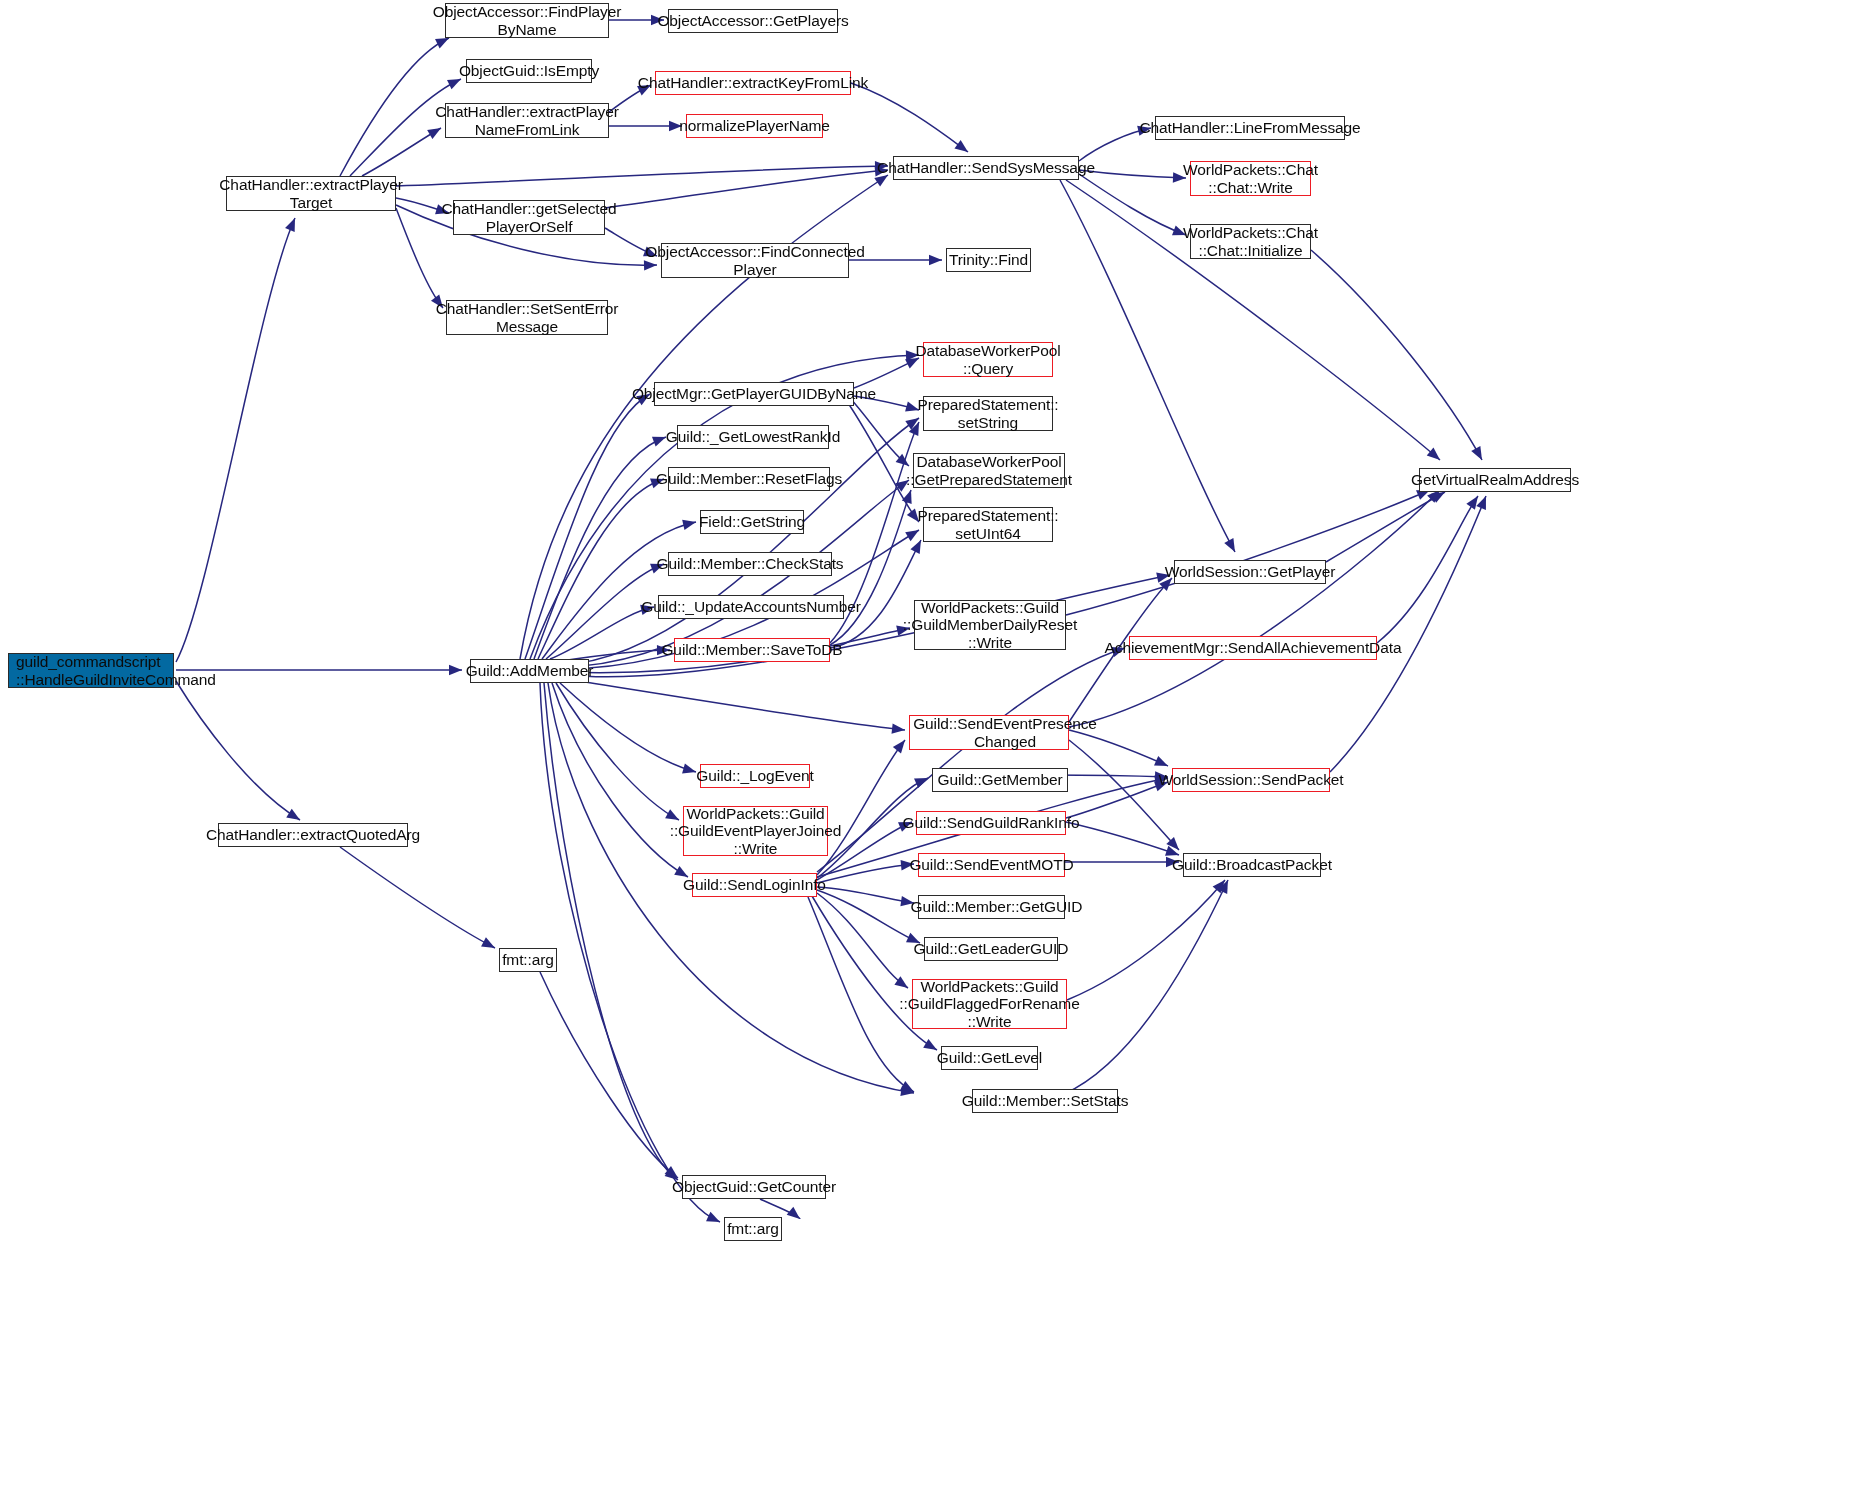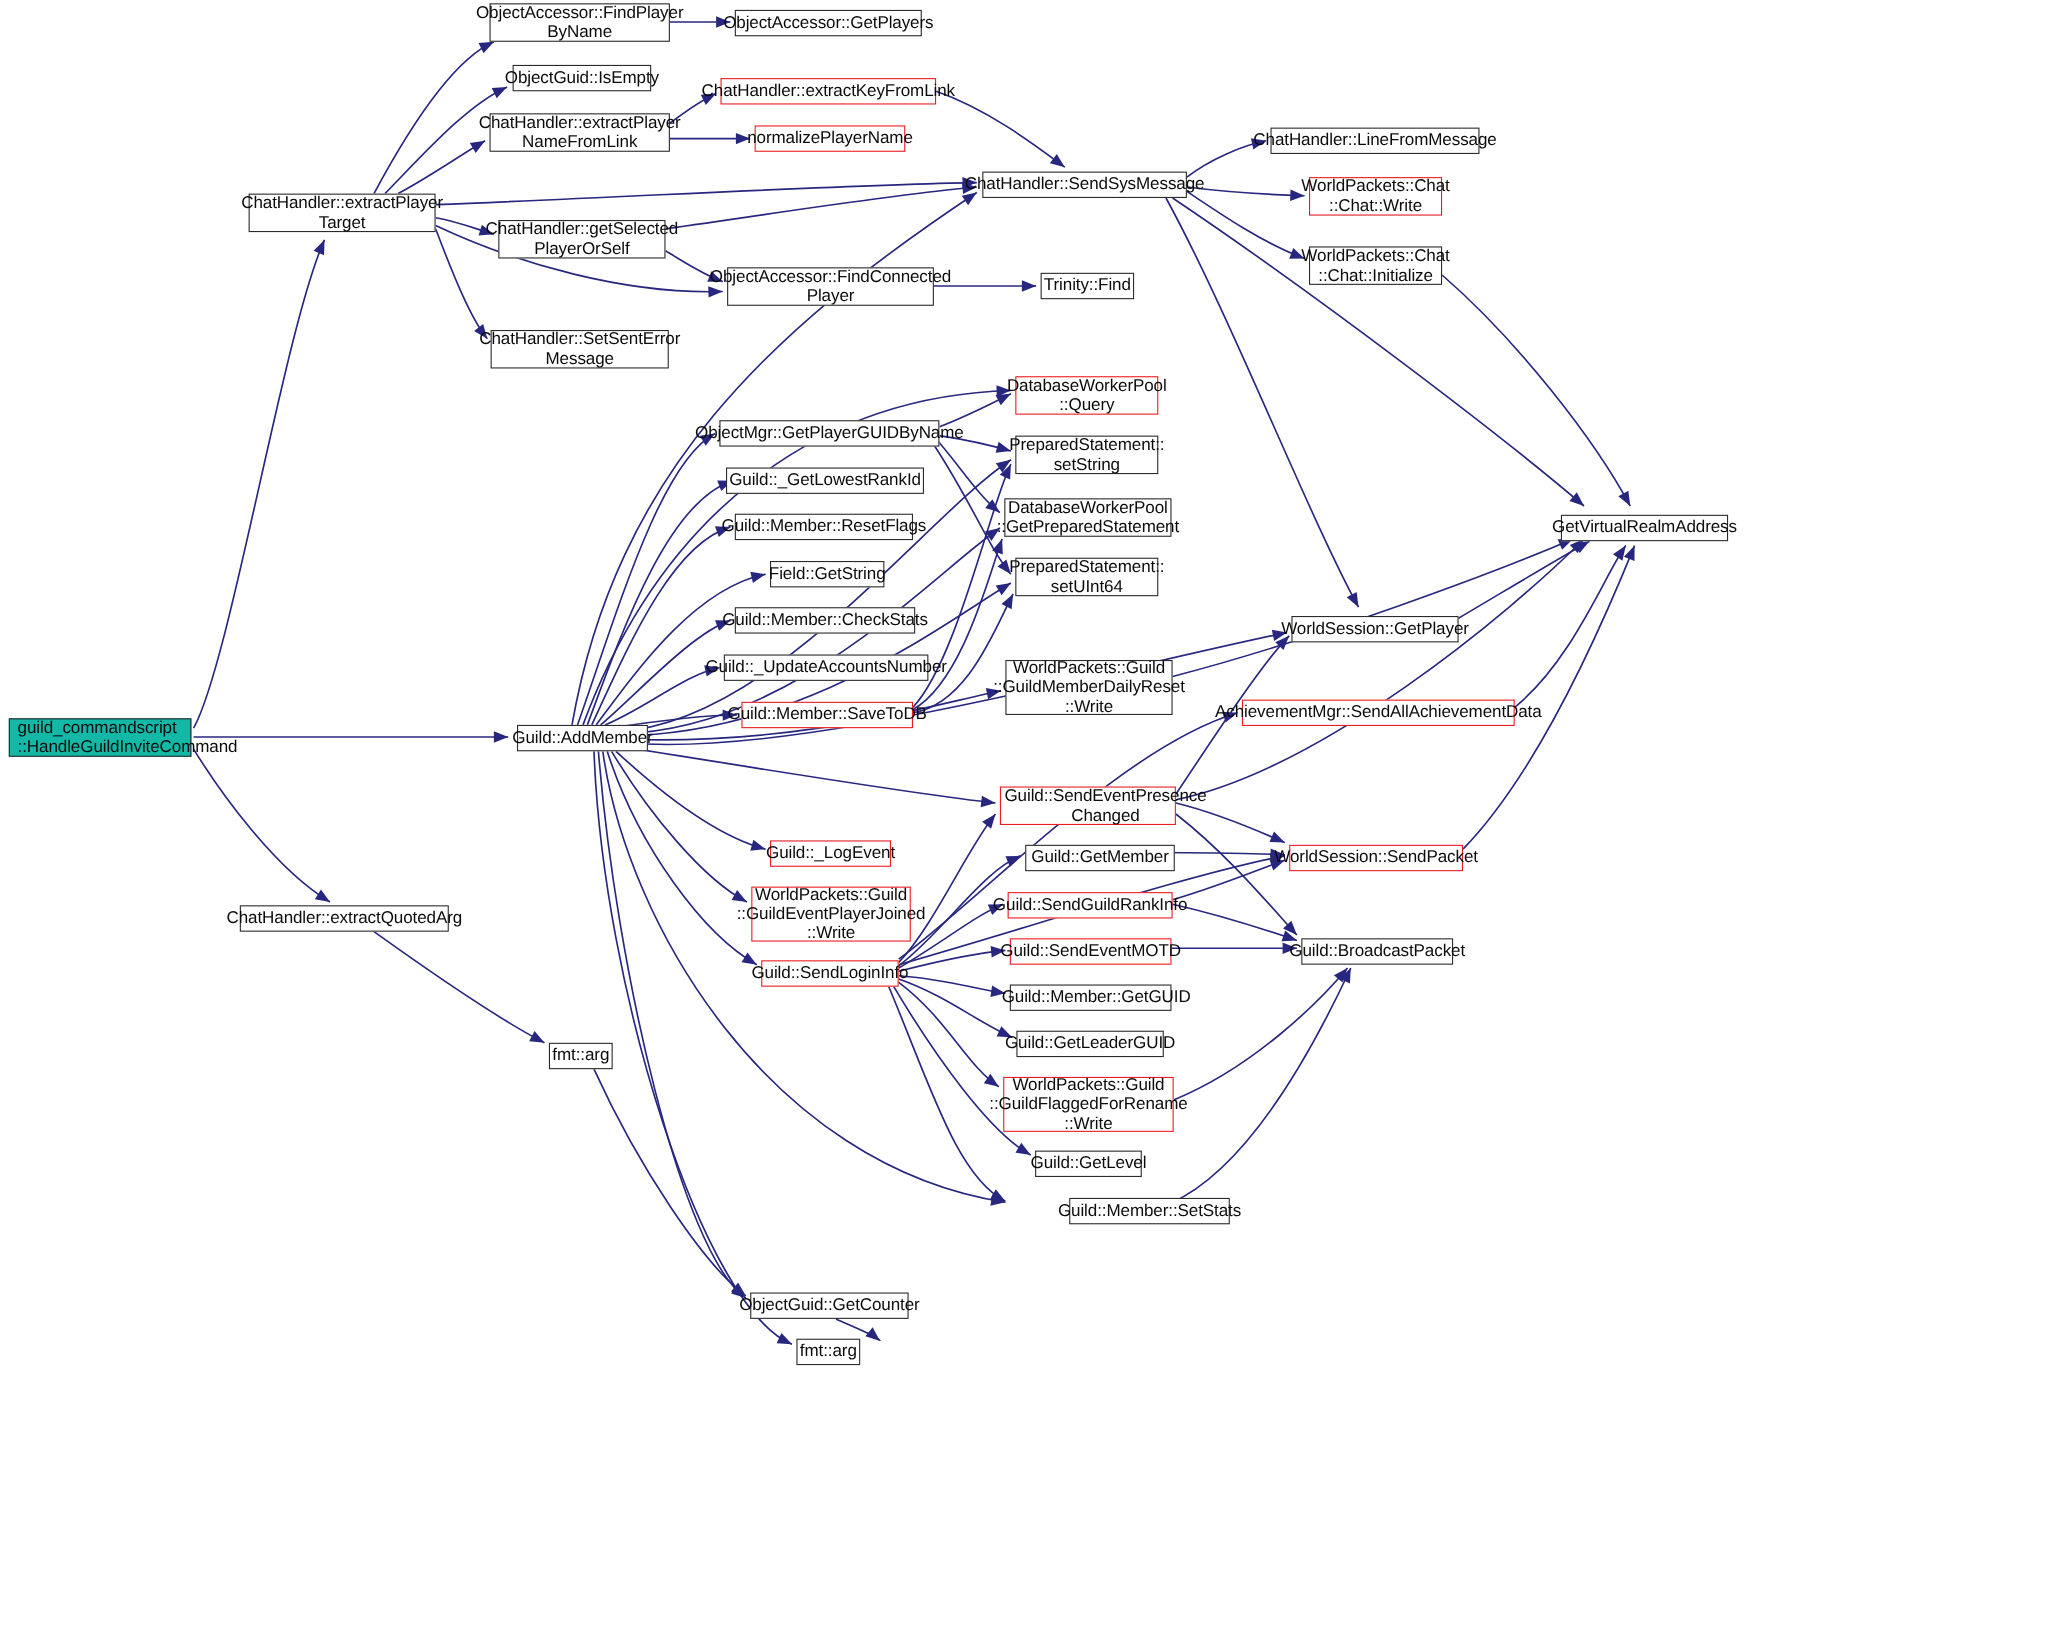--- a/index.html
+++ b/index.html
@@ -37,21 +37,21 @@
     line-height: 1.14;
     letter-spacing: -0.1px;
     white-space: pre-line;
     padding: 0 4px;
     cursor: pointer;
   }
   .node.red {
     border-color: #ed1c24;
   }
   .node.root {
-    background: #14b8a6;
+    background: #0369a1;
     border-color: #2b2b2b;
     text-align: left;
     justify-content: flex-start;
     padding-left: 7px;
   }
   .edge-path {
     fill: none;
     stroke: #27277f;
     stroke-width: 1.5px;
   }
@@ -255,21 +255,21 @@
       <div class="node" style="left: 1419px; top: 468px; width: 152px; height: 24px;">GetVirtualRealmAddress</div>
       <div class="node" style="left: 654px; top: 382px; width: 200px; height: 24px;">ObjectMgr::GetPlayerGUIDByName</div>
       <div class="node red" style="left: 923px; top: 342px; width: 130px; height: 35px;">DatabaseWorkerPool
 ::Query</div>
       <div class="node" style="left: 923px; top: 396px; width: 130px; height: 35px;">PreparedStatement::
 setString</div>
       <div class="node" style="left: 913px; top: 453px; width: 152px; height: 35px;">DatabaseWorkerPool
 ::GetPreparedStatement</div>
       <div class="node" style="left: 923px; top: 507px; width: 130px; height: 35px;">PreparedStatement::
 setUInt64</div>
-      <div class="node" style="left: 660px; top: 425px; width: 180px; height: 24px; text-align: center;">Guild::_GetLowestRankId</div>
+      <div class="node" style="left: 677px; top: 425px; width: 152px; height: 24px; text-align: center;">Guild::_GetLowestRankId</div>
       <div class="node" style="left: 668px; top: 467px; width: 162px; height: 24px;">Guild::Member::ResetFlags</div>
       <div class="node" style="left: 700px; top: 510px; width: 104px; height: 24px;">Field::GetString</div>
       <div class="node" style="left: 668px; top: 552px; width: 164px; height: 24px;">Guild::Member::CheckStats</div>
       <div class="node" style="left: 658px; top: 595px; width: 186px; height: 24px;">Guild::_UpdateAccountsNumber</div>
       <div class="node red" style="left: 674px; top: 638px; width: 156px; height: 24px;">Guild::Member::SaveToDB</div>
       <div class="node" style="left: 470px; top: 659px; width: 119px; height: 24px;">Guild::AddMember</div>
       <div class="node" style="left: 914px; top: 600px; width: 152px; height: 50px;">WorldPackets::Guild
 ::GuildMemberDailyReset
 ::Write</div>
       <div class="node" style="left: 1174px; top: 560px; width: 152px; height: 24px;">WorldSession::GetPlayer</div>

